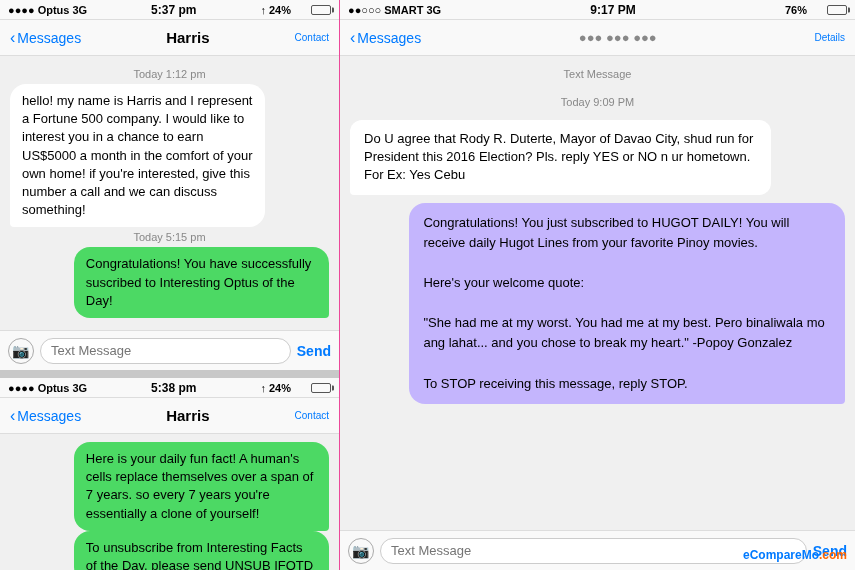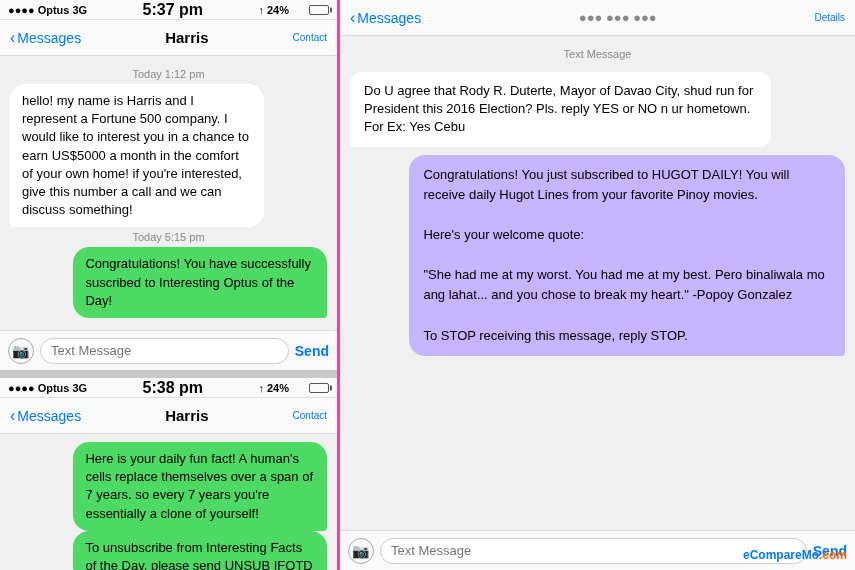--- a/index.html
+++ b/index.html
@@ -12,21 +12,21 @@
       overflow: hidden;
     }
 
     
     .left-phone {
       width: 340px;
       height: 570px;
       background: #737373;
       display: flex;
       flex-direction: column;
-      border-right: 3px solid #ec4899;
+      border-right: 1px solid #ec4899;
       overflow: hidden;
       position: relative;
     }
 
     
     .right-phone {
       width: 515px;
       height: 570px;
       background: #f0f0f0;
       display: flex;
@@ -42,21 +42,21 @@
       display: flex;
       justify-content: space-between;
       align-items: center;
       font-size: 11px;
       font-weight: 600;
       color: #000;
       border-bottom: 1px solid #ddd;
       height: 20px;
     }
     .status-bar .carrier { font-size: 11px; }
-    .status-bar .time { font-size: 16px; font-weight: 700; }
+    .status-bar .time { font-size: 12px; font-weight: 700; }
     .status-bar .battery-info { display: flex; align-items: center; gap: 20px; font-size: 11px; }
     .battery-icon {
       width: 20px; height: 10px;
       border: 1.5px solid #555;
       border-radius: 2px;
       position: relative;
       display: inline-block;
     }
     .battery-icon::after {
       content: '';
@@ -311,35 +311,44 @@
       </div>
       <div class="bubble-row outgoing">
         <div class="bubble outgoing">To unsubscribe from Interesting Facts of the Day, please send UNSUB IFOTD</div>
       </div>
     </div>
   </div>
 </div>
 
 <div class="right-phone">
 
+  <div class="status-bar">
+    <span class="carrier">●●○○○ SMART  3G</span>
+    <span class="time">9:17 PM</span>
+    <span class="battery-info">
+      <span>76%</span>
+      <span class="battery-icon"><span class="battery-fill" style="width:76%; background:#000;"></span></span>
+    </span>
+  </div>
 
   <div class="nav-bar">
     <span class="nav-back">
       <span class="chevron">‹</span>
       <span>Messages</span>
     </span>
     <span class="nav-title" style="font-size:13px; color:#888;">●●● ●●● ●●●</span>
     <span class="nav-right">Details</span>
   </div>
 
   <div class="messages-area" style="gap: 8px;">
 
     <div class="timestamp-label">
       <span>Text Message</span>
     </div>
+    <div class="timestamp-label">Today 9:09 PM</div>
 
     <div class="bubble-row incoming">
       <div class="bubble incoming-large" style="background:#fff; color:#000; font-size:13px; line-height:1.4; border-radius:12px; border-bottom-left-radius:4px; padding:10px 14px; max-width:85%;">Do U agree that Rody R. Duterte, Mayor of Davao City, shud run for President this 2016 Election? Pls. reply YES or NO n ur hometown. For Ex: Yes Cebu</div>
     </div>
 
     <div class="bubble-row outgoing">
       <div class="bubble outgoing-large" id="right-outgoing" style="background:#c4b5fd; color:#000; font-size:13px; line-height:1.55; border-radius:16px; border-bottom-right-radius:4px; padding:10px 14px; max-width:88%; white-space:pre-wrap;">Congratulations! You just subscribed to HUGOT DAILY! You will receive daily Hugot Lines from your favorite Pinoy movies.
 
 Here's your welcome quote:
 

